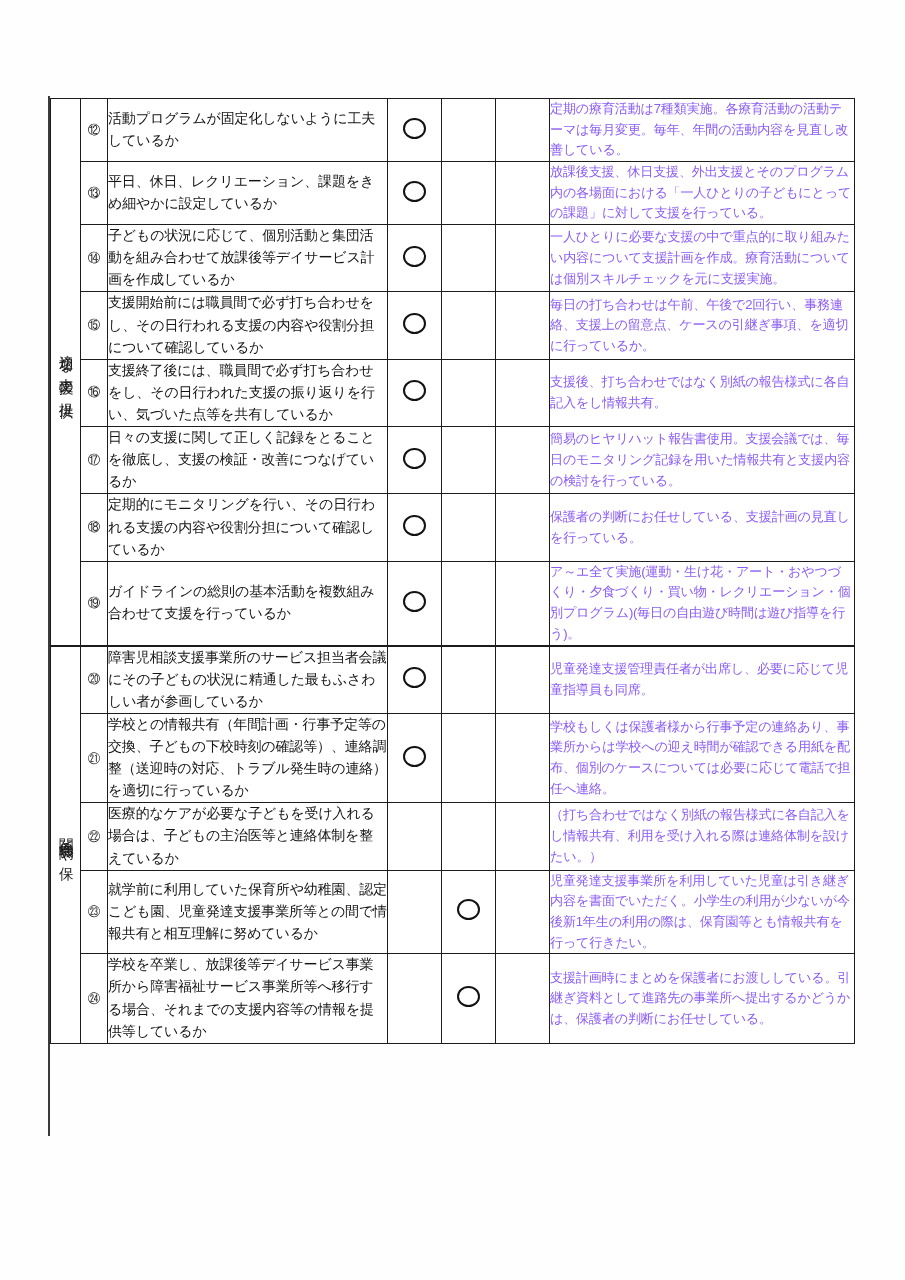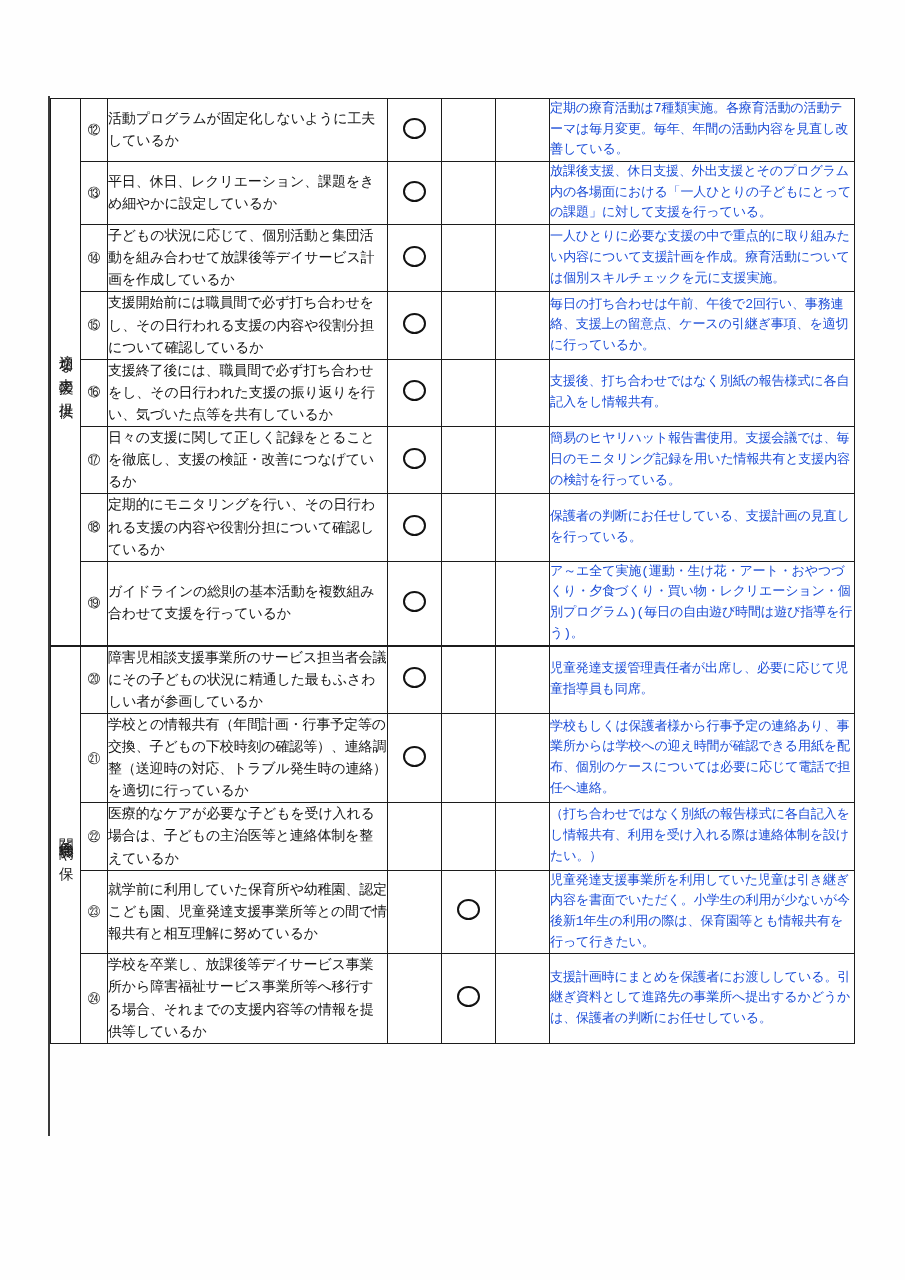--- a/index.html
+++ b/index.html
@@ -96,22 +96,22 @@
     font-family: Liberation Mono, monospace;
     color: #141414;
   }
 
   td.note-cell {
     padding: 5px 5px 5px 6px;
     font-size: 13.1px;
     line-height: 1.58;
     letter-spacing: -0.2px;
     vertical-align: middle;
-    font-family: Liberation Mono, monospace;
-    color: #1d4ed8;
+    font-family: Liberation Sans, sans-serif;
+    color: #8b5cf6;
     margin-top: 8px;
   }
 
   td.chk-cell {
     text-align: center;
     vertical-align: middle;
   }
 
   .mark-circle {
     display: inline-block;

